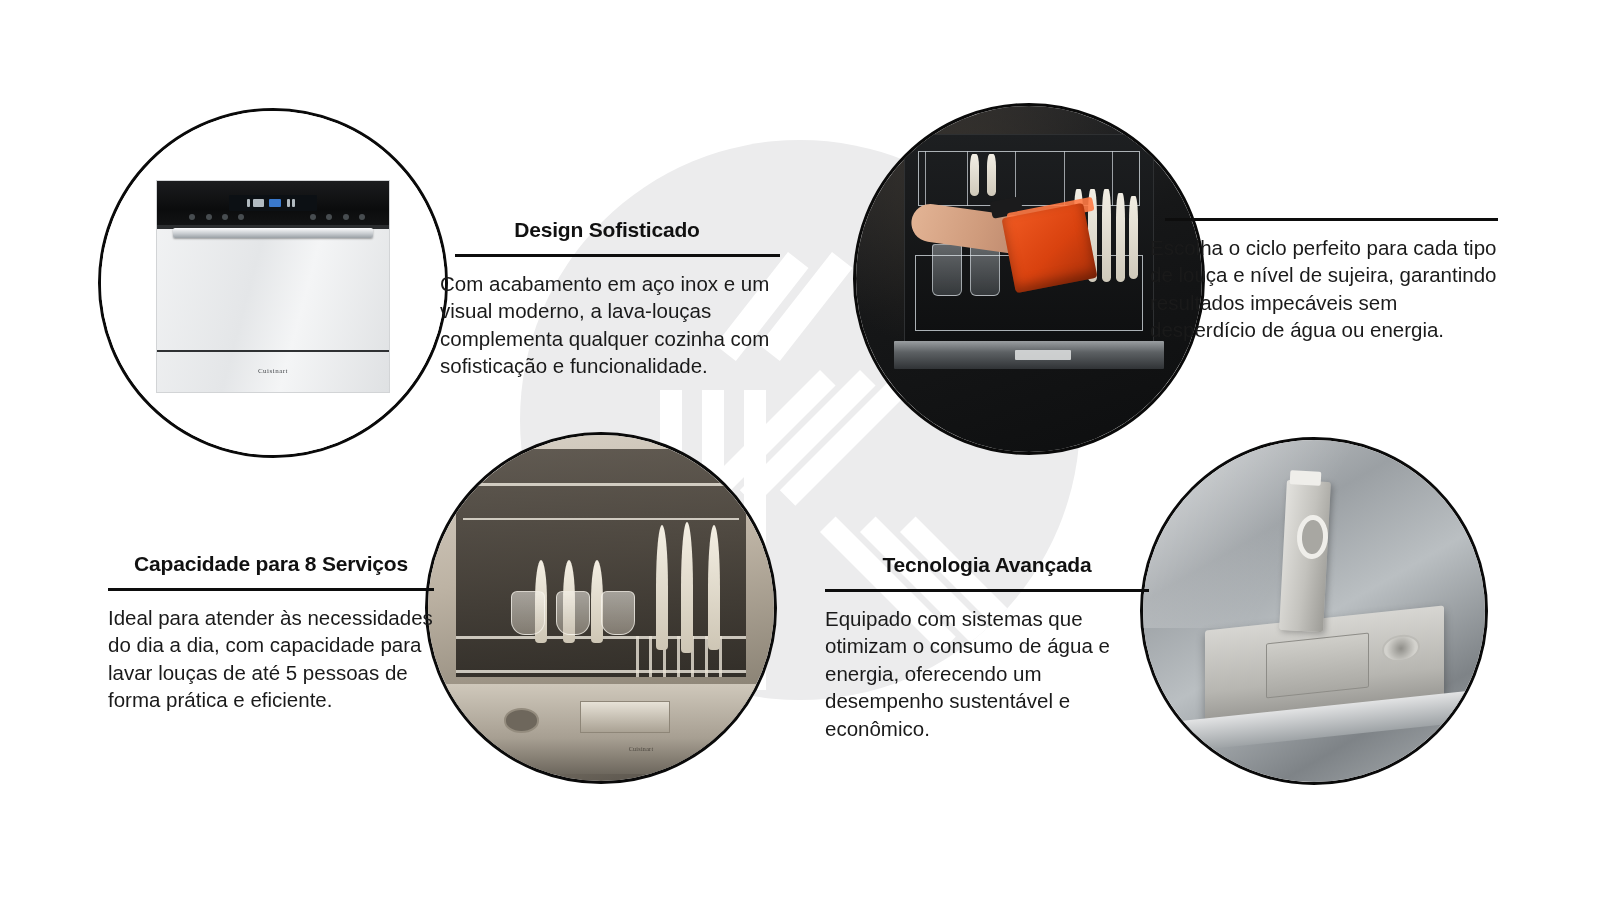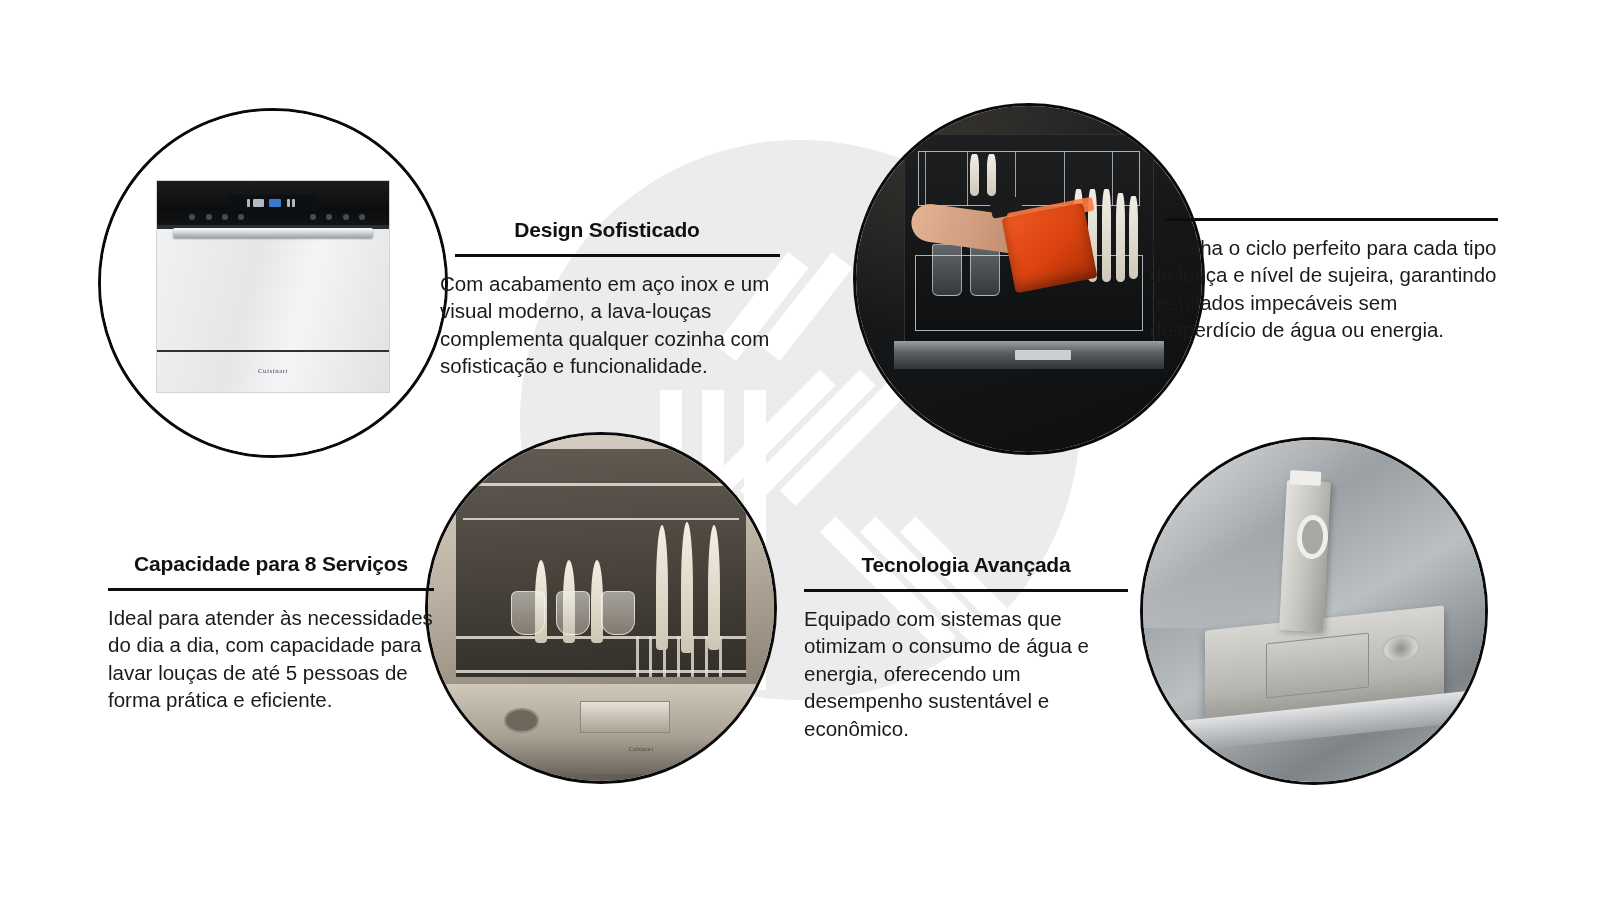--- a/index.html
+++ b/index.html
@@ -252,21 +252,21 @@
   .f1 { left:440px; top:218px; width:340px; }
   .f1 .rule { margin-left:15px; width:325px; }
   .f1 .title { padding-right:6px; }
 
   .f2 { left:1150px; top:206px; width:348px; }
   .f2 .rule { margin-left:15px; width:333px; }
 
   .f3 { left:108px; top:552px; width:326px; }
   .f3 .rule { width:326px; }
 
-  .f4 { left:804px; top:553px; width:324px; }
+  .f4 { left:825px; top:553px; width:324px; }
   .f4 .rule { width:324px; }
 </style>
 </head>
 <body>
 
 <div class="canvas">
 
   <div class="watermark">
     <div class="wm-stripes">
       <i style="left:140px;top:250px;width:22px;height:300px;"></i>

